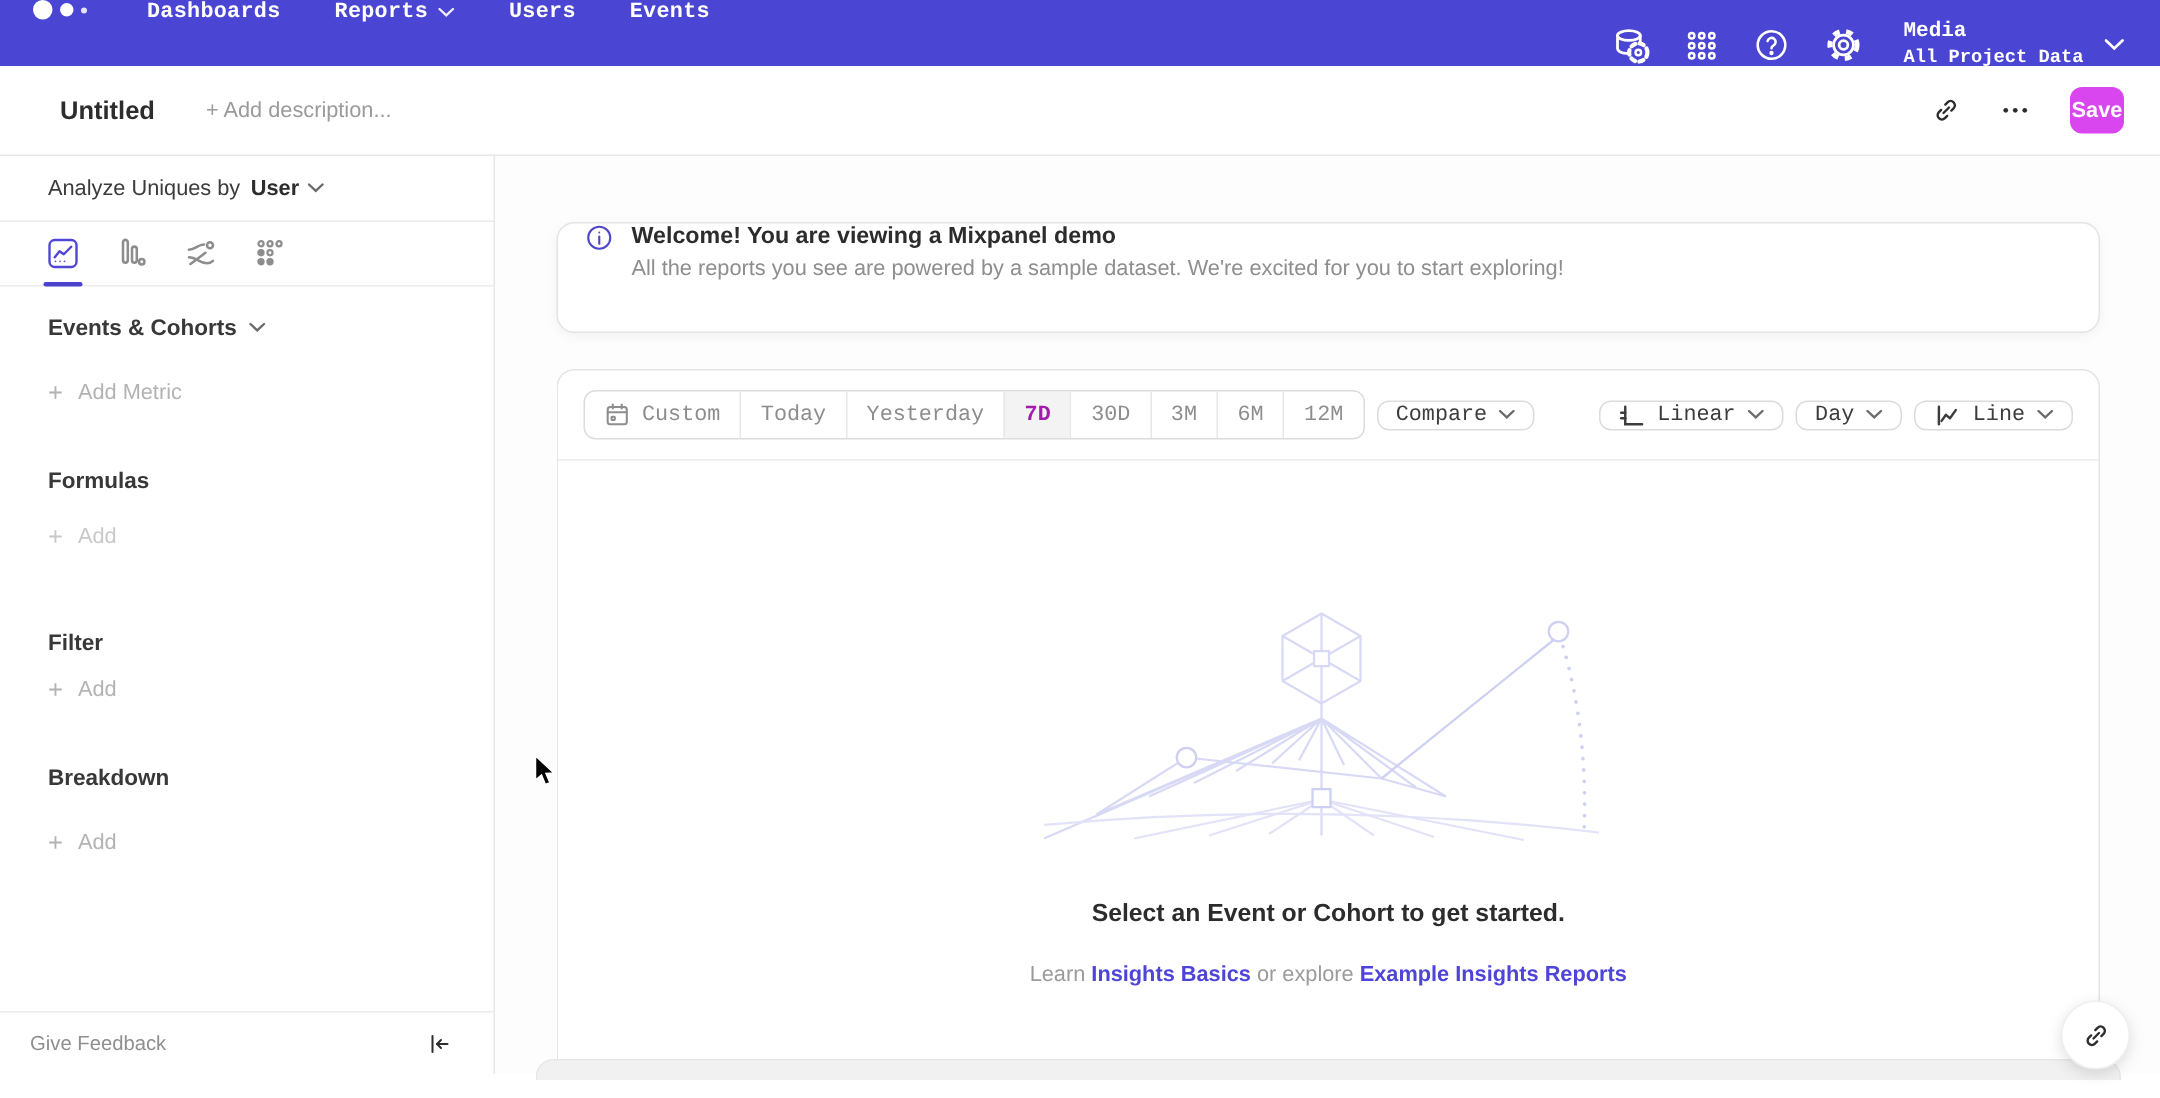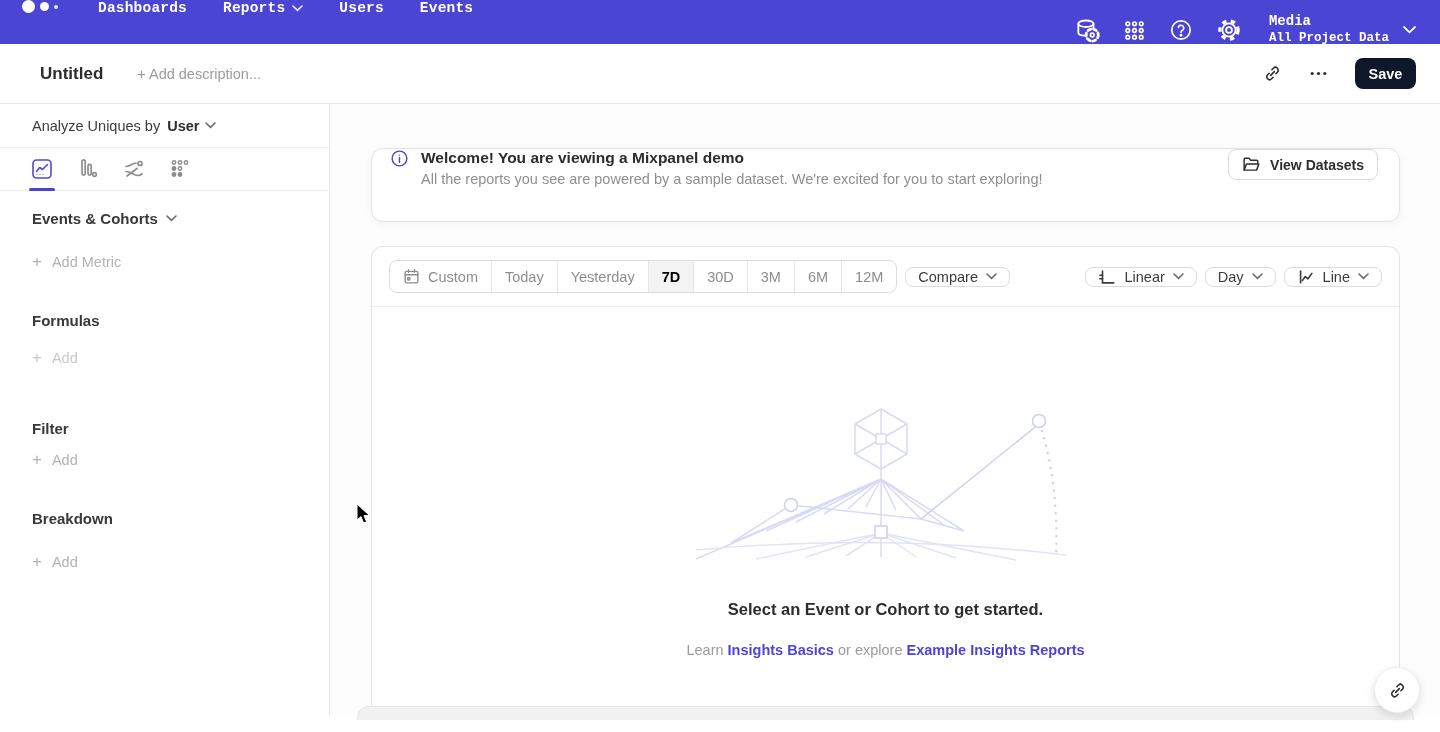--- a/index.html
+++ b/index.html
@@ -22,21 +22,21 @@
   .project { display:flex; align-items:center; gap:14px; cursor:pointer; margin-left:4px; }
   .project-name { font-size:14px; font-weight:700; line-height:1.25; }
   .project-scope { font-size:12.5px; font-weight:700; line-height:1.25; }
 
   
   .report-header { height:60px; border-bottom:1px solid #e8e8e8; display:flex; align-items:center; background:#fff; }
   .report-title { font-size:17px; font-weight:600; color:#2d2d2d; margin-left:40px; cursor:text; }
   .report-desc { font-size:14.5px; color:#9b9b9b; margin-left:34px; cursor:text; }
   .header-right { margin-left:auto; display:flex; align-items:center; gap:27px; margin-right:24px; }
   .icon-btn { display:flex; align-items:center; justify-content:center; cursor:pointer; color:#333; }
-  .save-btn { width:61px; height:31px; border:none; border-radius:8px; background:#0f172a; color:#fff; font-size:14.5px; font-weight:600; font-family:inherit; cursor:default; }
+  .save-btn { width:36px; height:31px; border:none; border-radius:8px; background:#d946ef; color:#fff; font-size:14.5px; font-weight:600; font-family:inherit; cursor:default; }
 
   
   .content { display:flex; height:612px; }
   .sidebar { position:relative; width:330px; min-width:330px; border-right:1px solid #e8e8e8; background:#fff; }
   .main { position:relative; flex:1; background:#fdfdfd; }
 
   
   .analyze-row { position:absolute; top:0; left:0; right:0; height:44px; display:flex; align-items:center; padding-left:32px; border-bottom:1px solid #ececec; }
   .analyze-prefix { font-size:14.5px; color:#3c3c3c; }
   .analyze-value { font-size:14.5px; font-weight:600; color:#2d2d2d; margin-left:7px; display:flex; align-items:center; gap:6px; cursor:pointer; }
@@ -56,25 +56,25 @@
 
   
   .banner { position:absolute; left:41px; top:44px; width:1029px; height:74px; background:#fff; border:1px solid #e4e4e4; border-radius:12px; box-shadow:0 2px 8px rgba(0,0,0,.05); display:flex; align-items:flex-start; padding:0 21px 0 18px; }
   .banner-texts { margin-left:12px; }
   .banner-title { font-size:15.5px; font-weight:700; color:#2c2c2c; }
   .banner-sub { font-size:14.5px; color:#8e8e8e; margin-top:4px; }
   .view-datasets { margin-left:auto; height:31px; background:#fff; border:1px solid #dcdcdc; border-radius:8px; display:flex; align-items:center; gap:9px; padding:0 13px; font-size:14px; font-weight:600; color:#2d2d2d; cursor:pointer; font-family:inherit; }
 
   
   .panel { position:absolute; left:41px; top:142px; width:1029px; height:470px; background:#fff; border:1px solid #e4e4e4; border-bottom:none; border-radius:12px 12px 0 0; }
-  .controls { position:absolute; top:13px; left:17px; right:17px; height:33px; display:flex; align-items:center; }
+  .controls { position:absolute; top:13px; left:17px; right:17px; height:33px; display:flex; align-items:center;font-family:Liberation Mono, monospace; }
   .seg-group { display:flex; height:33px; border:1px solid #dcdcdc; border-radius:8px; overflow:hidden; background:#fff; }
   .seg { display:flex; align-items:center; gap:8px; padding:0 13px; font-size:14.5px; color:#8d8d8d; border-left:1px solid #e7e7e7; cursor:pointer; white-space:nowrap; }
   .seg:first-child { border-left:none; }
-  .seg.active { background:#f3f3f3; color:#000000; font-weight:600; }
+  .seg.active { background:#f3f3f3; color:#a21caf; font-weight:600; }
   .ctl-btn { height:20px; border:1px solid #dcdcdc; border-radius:8px; background:#fff; display:flex; align-items:center; gap:8px; padding:0 12px; font-size:14.5px; font-weight:500; color:#3c3c3c; cursor:pointer; font-family:inherit; }
   .compare { margin-left:8px; }
   .ctl-right { margin-left:auto; display:flex; gap:8px; }
   .panel-divider { position:absolute; top:59px; left:0; right:0; border-bottom:1px solid #ececec; }
 
   
   .empty { position:absolute; top:60px; left:0; right:0; bottom:0; display:flex; flex-direction:column; align-items:center; }
   .illustration { margin-top:100px; }
   .empty-title { margin-top:38px; font-size:16.5px; font-weight:700; color:#2c2c2c; }
   .empty-links { margin-top:23px; font-size:14.5px; color:#9b9b9b; }
@@ -260,41 +260,44 @@
       <span class="plus">+</span>
       <span>Add</span>
     </div>
 
     <div class="sb-item sb-section-title" style="top:406px;">Breakdown</div>
     <div class="sb-item sb-add dim" style="top:448px;">
       <span class="plus">+</span>
       <span>Add</span>
     </div>
 
+    <div class="sidebar-footer">
+      <span class="feedback">Give Feedback</span>
+      <span class="collapse">
+        <svg width="16" height="16" viewBox="0 0 24 24" fill="none" stroke="#2d2d2d" stroke-width="2" stroke-linecap="round" stroke-linejoin="round">
+          <path d="M5,4 V20"></path>
+            <path d="M20,12 H9.5"></path>
+            <path d="M13.5,8 L9.5,12 l4,4"></path>
+        </svg>
+      </span>
+    </div>
   </div>
 
   <div class="main">
 
     <div class="banner">
       <svg width="19" height="19" viewBox="0 0 24 24" fill="none" stroke="#4f46c8" stroke-width="1.8" stroke-linecap="round">
         <circle cx="12" cy="12" r="9.3"></circle>
         <circle cx="12" cy="7.6" r="0.8" fill="#4f46c8" stroke="none"></circle>
         <path d="M12,11 v6"></path>
       </svg>
       <div class="banner-texts">
         <div class="banner-title">Welcome! You are viewing a Mixpanel demo</div>
         <div class="banner-sub">All the reports you see are powered by a sample dataset. We're excited for you to start exploring!</div>
       </div>
-      <button class="view-datasets">
-        <svg width="19" height="17" viewBox="0 0 22 19" fill="none" stroke="#2d2d2d" stroke-width="1.7" stroke-linecap="round" stroke-linejoin="round">
-          <path d="M2.5,16 V3.5 a1.2,1.2 0 0 1 1.2,-1.2 h4.4 l2,2.3 h7 a1.2,1.2 0 0 1 1.2,1.2 v1.7"></path>
-          <path d="M2.5,16 l2.7,-7 h14.3 l-2.7,7 z"></path>
-        </svg>
-        <span>View Datasets</span>
-      </button>
     </div>
 
     <div class="panel">
       <div class="controls">
         <div class="seg-group">
           <span class="seg">
             <svg width="17" height="17" viewBox="0 0 20 20" fill="none" stroke="#8d8d8d" stroke-width="1.6" stroke-linecap="round">
               <rect x="2.5" y="4" width="15" height="13.5" rx="2"></rect>
               <path d="M2.5,8 h15"></path>
                 <path d="M6.5,2 v3"></path>

